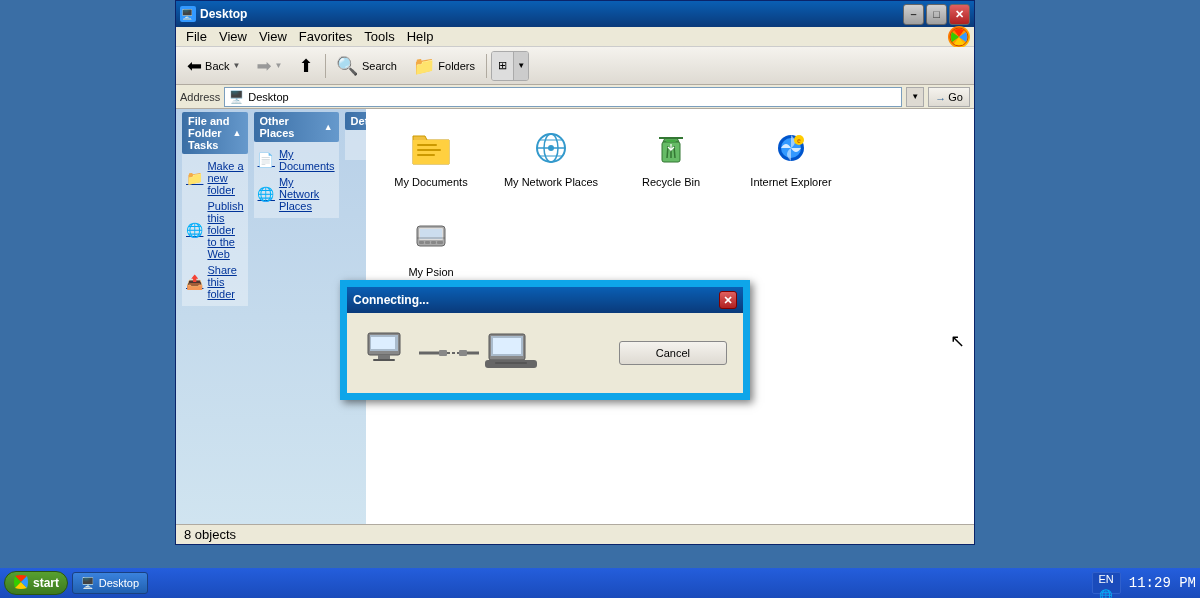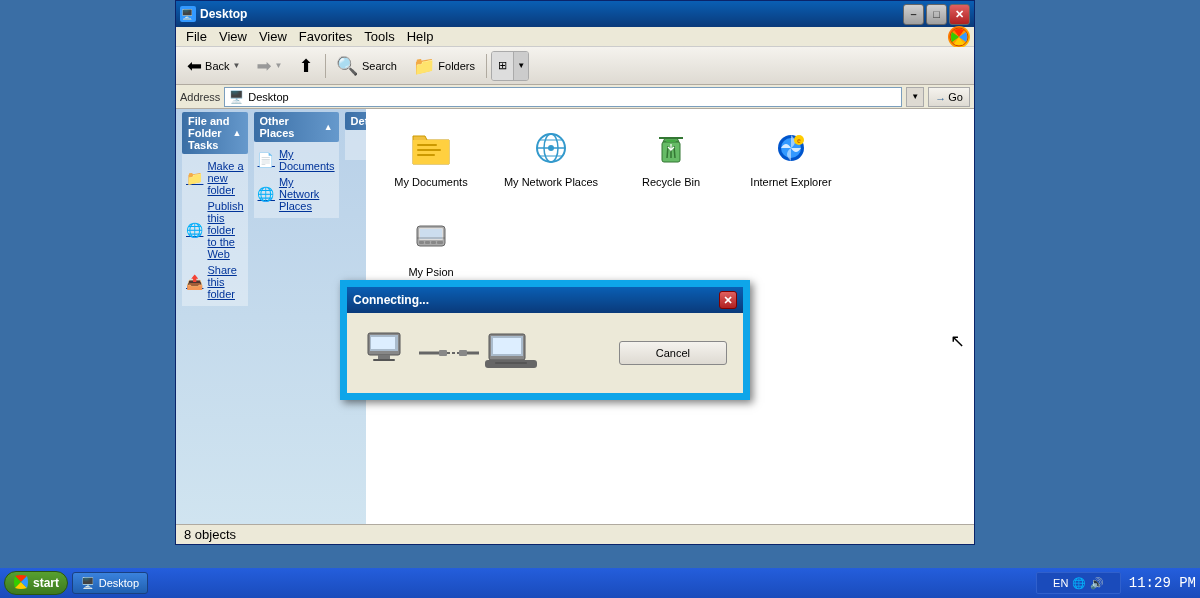--- a/index.html
+++ b/index.html
@@ -293,24 +293,25 @@
     }
     .taskbar-right {
       margin-left: auto;
       display: flex; align-items: center; gap: 8px;
       color: white; font-size: 11px;
     }
     .sys-tray {
       background: #1a4bbb;
       height: 22px;
       display: flex; align-items: center;
-      padding: 0 16px;
+      padding: 0 6px;
       gap: 4px;
       border: 1px solid #3060cc;
       border-radius: 2px;
+      flex-direction: column;
     }
     .clock {
       color: white;
       font-size: 14px;
       font-family: Liberation Mono, monospace;
     }
 
     
     .dialog {
       position: absolute;

